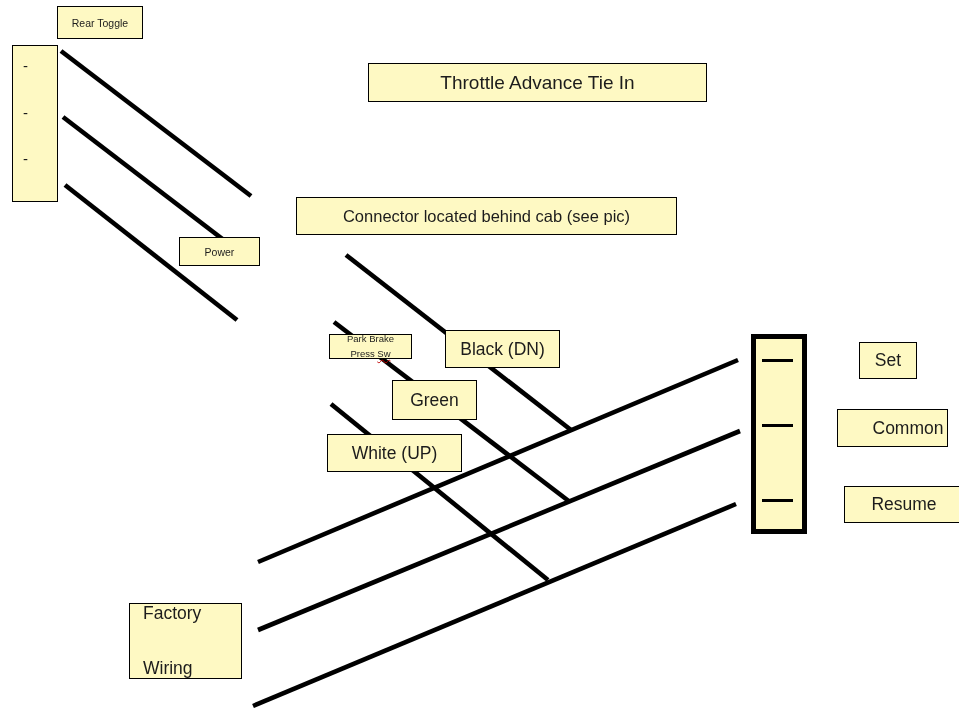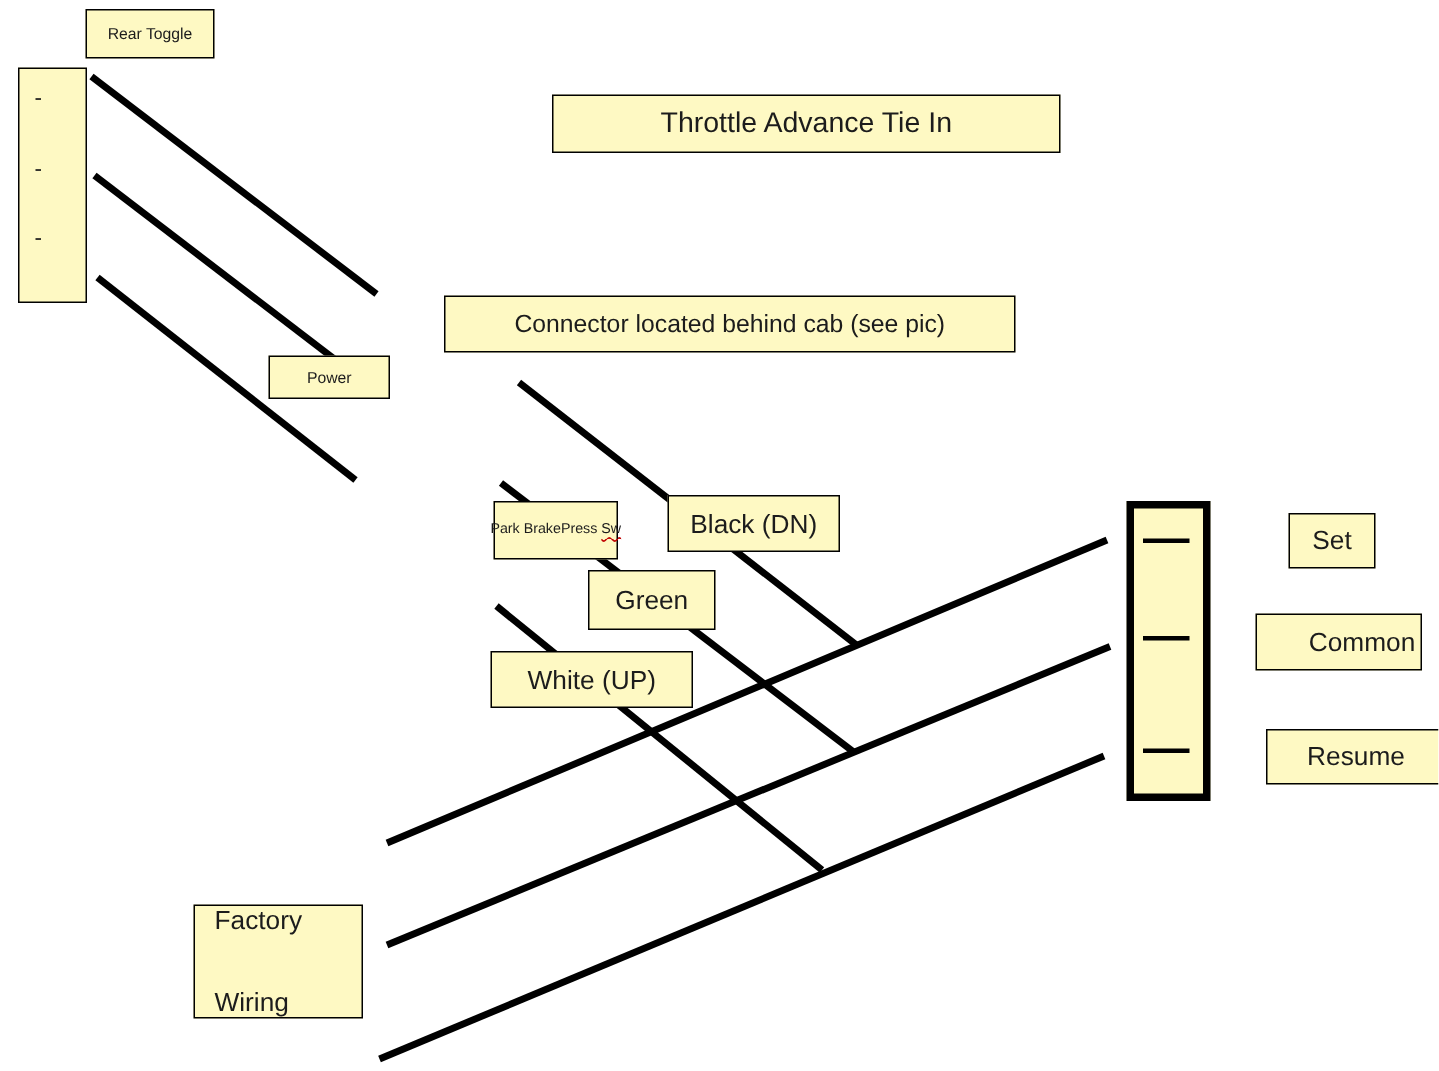--- a/index.html
+++ b/index.html
@@ -10,22 +10,22 @@
        box-sizing:border-box;display:flex;align-items:center;justify-content:center;
        white-space:nowrap;}
   
   #rear-toggle{left:57px;top:6px;width:86px;height:33px;font-size:10.5px;}
   #left-terminal{left:12px;top:45px;width:46px;height:157px;border-width:1.5px;}
   .lt-dash{position:absolute;left:10px;font-size:15px;line-height:14px;}
   #lt-dash-0{top:13px;} #lt-dash-1{top:60px;} #lt-dash-2{top:106px;}
   #title-box{left:368px;top:23px;width:339px;height:39px;font-size:19px;margin-top:40px;}
   #power-box{left:179px;top:213px;width:81px;height:29px;font-size:10.5px;margin-top:24px;}
   #connector-note{left:296px;top:197px;width:381px;height:38px;font-size:16.5px;}
-  #park-brake{left:329px;top:334px;width:83px;height:39px;font-size:9.5px;
-              flex-direction:row;line-height:1.55;}
+  #park-brake{left:329px;top:334px;width:83px;height:25px;font-size:9.5px;
+              flex-direction:column;line-height:1.55;}
   .sp-err{text-decoration-line:underline;text-decoration-style:wavy;
           text-decoration-color:#c00000;text-decoration-thickness:1px;
           text-underline-offset:2px;}
   #black-dn{left:445px;top:330px;width:115px;height:38px;font-size:17.5px;}
   #green-box{left:392px;top:380px;width:85px;height:40px;font-size:17.5px;}
   #white-up{left:327px;top:434px;width:135px;height:38px;font-size:17.5px;}
   #right-terminal{left:751px;top:334px;width:56px;height:200px;border:5px solid #000;}
   .pin{position:absolute;left:6px;width:31px;height:3px;background:#000;}
   #pin-0{top:20px;} #pin-1{top:85px;} #pin-2{top:160px;}
   #set-box{left:859px;top:342px;width:58px;height:37px;font-size:17.5px;}

